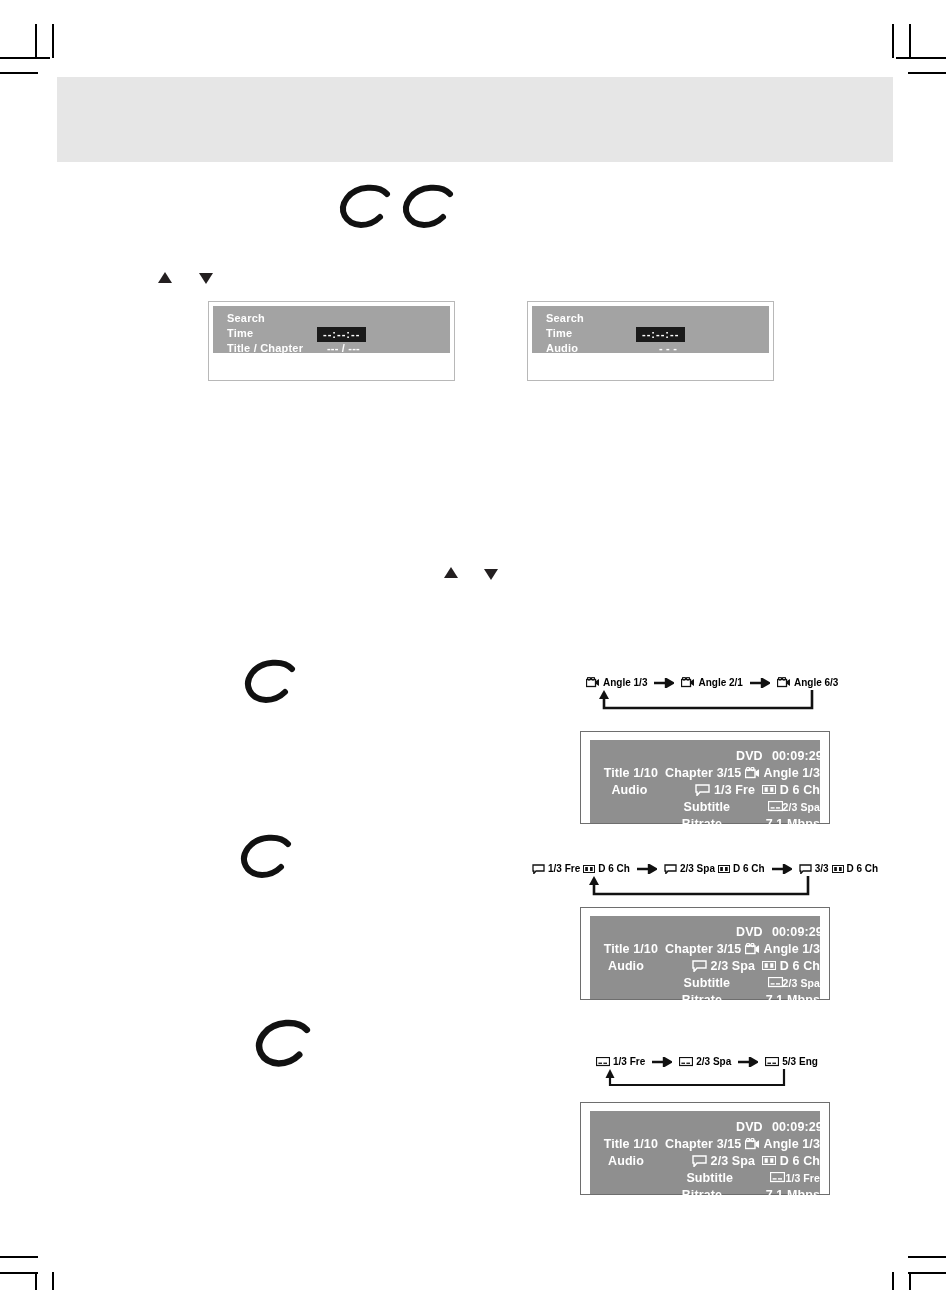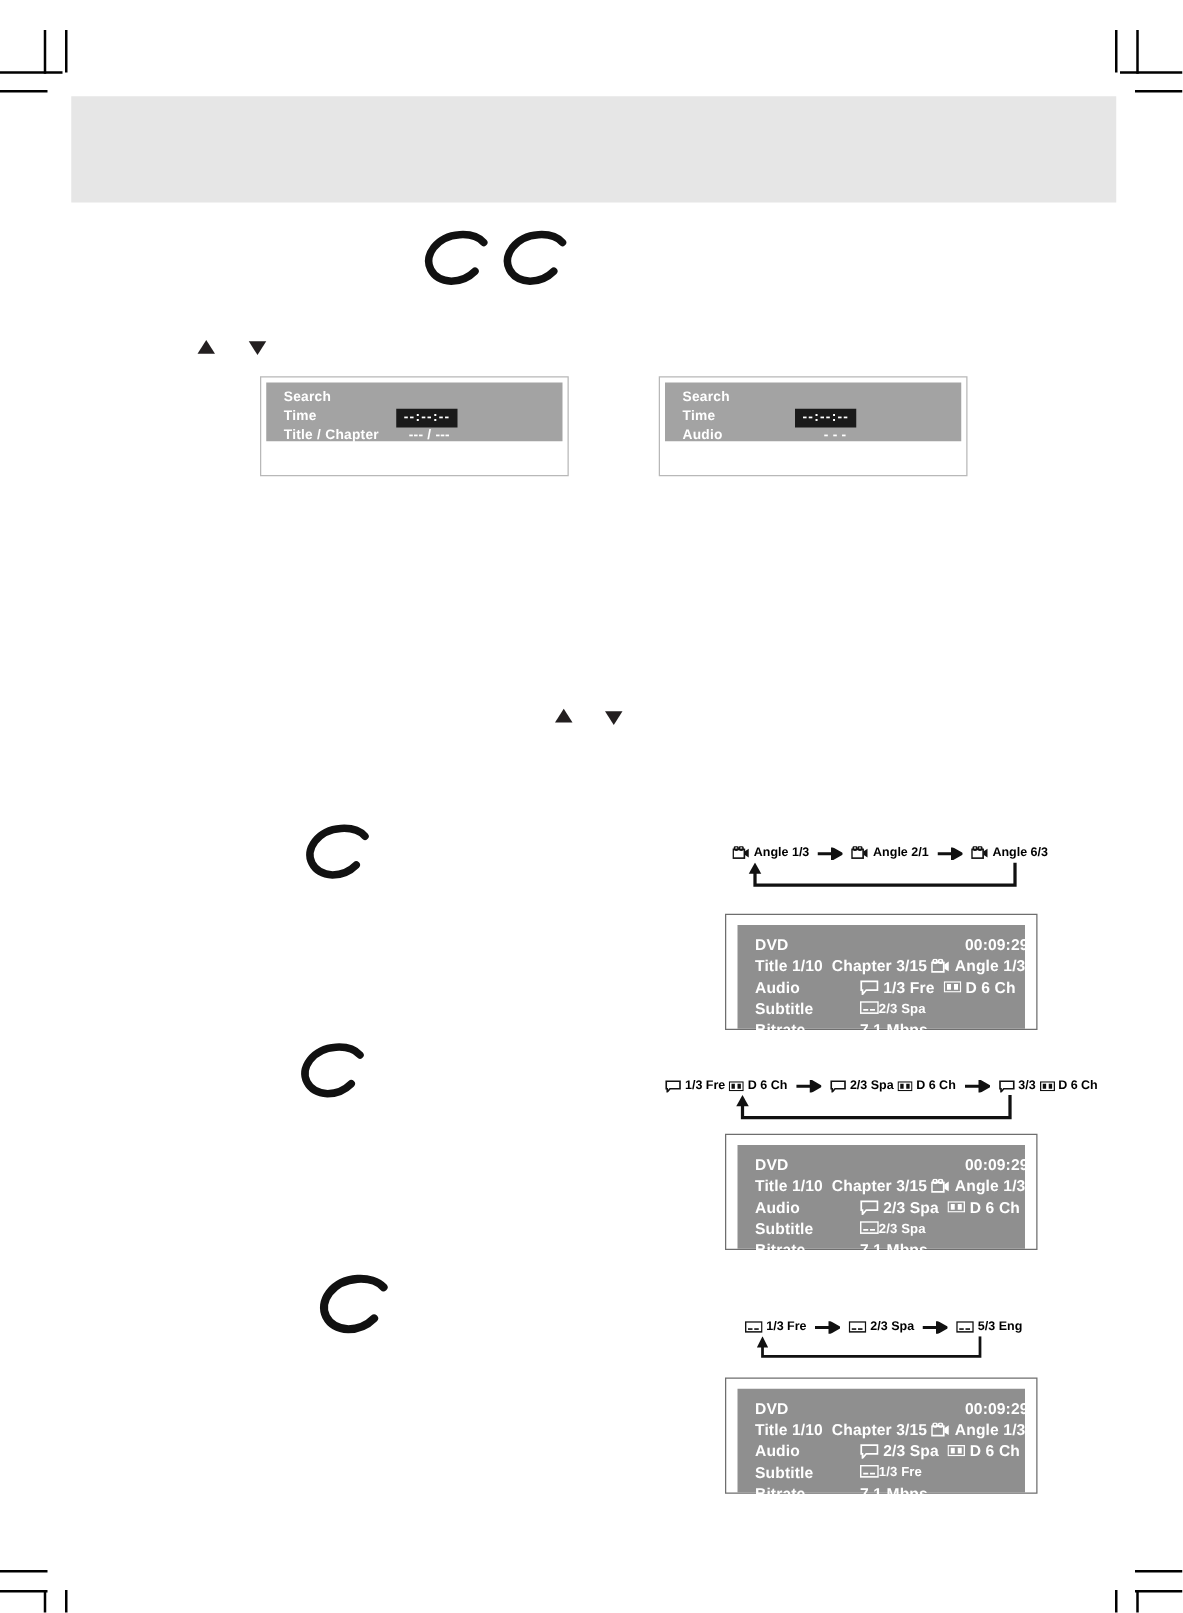--- a/index.html
+++ b/index.html
@@ -105,20 +105,21 @@
   }
   .osd-row{
     display:flex;
     align-items:center;
     height:17px;
     font-size:12.5px;
     font-weight:bold;
     white-space:nowrap;
     color:#ffffff;
     letter-spacing:.1px;
+    justify-content:flex-end;
   }
   .osd-row .lbl{width:84px;flex:none;}
   .osd-row .t1{position:absolute;left:168px;}
   .osd-row .t2{position:absolute;left:232px;}
   .osd-row.top{position:relative;}
 
   
   .ic{display:inline-block;vertical-align:-2px;}
   .ic svg{display:block;}
   .sm{font-size:10.5px;}

